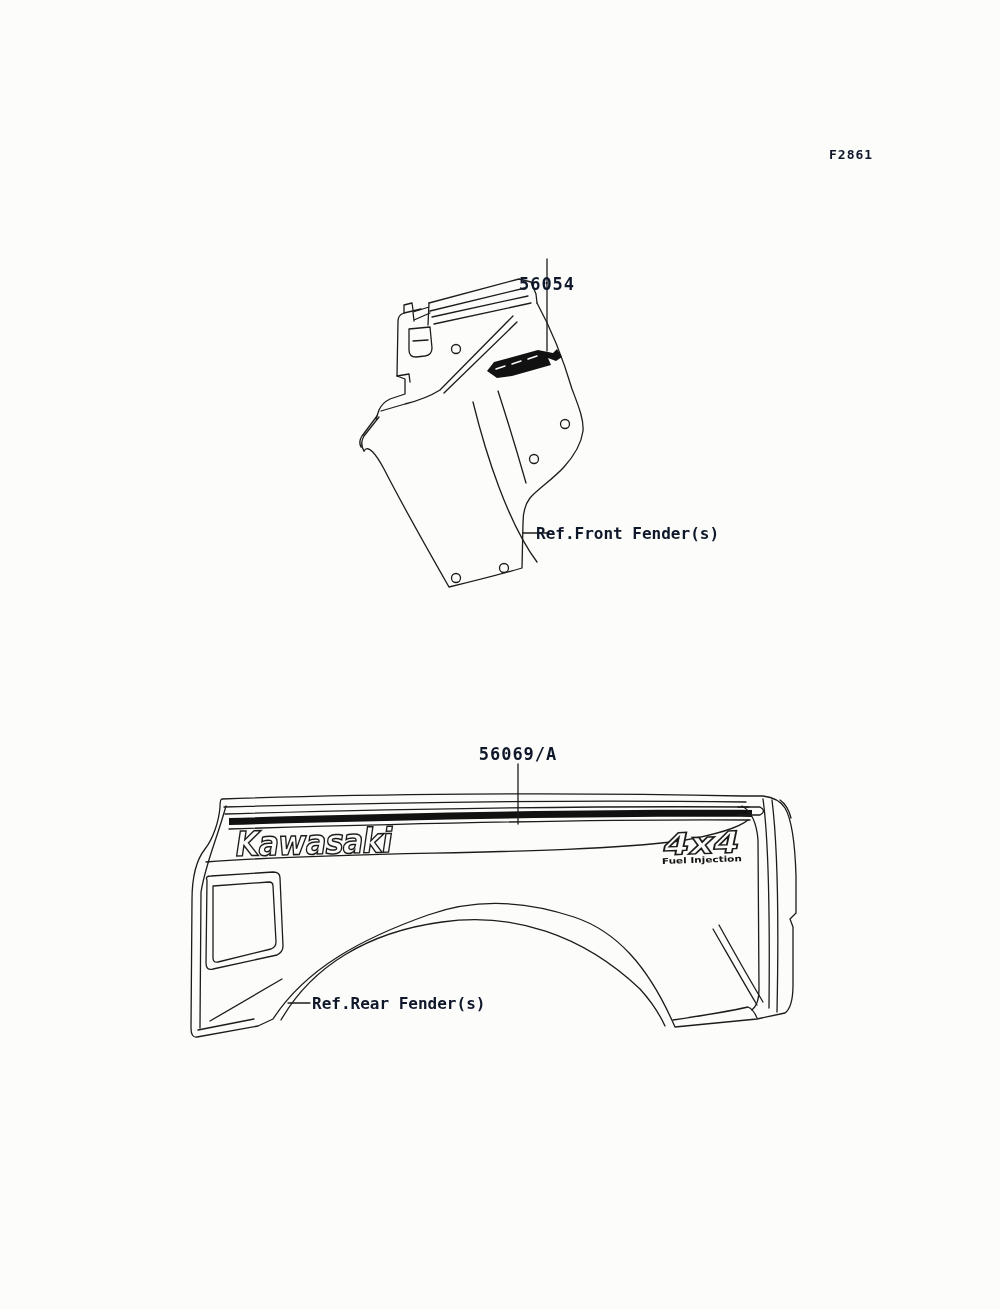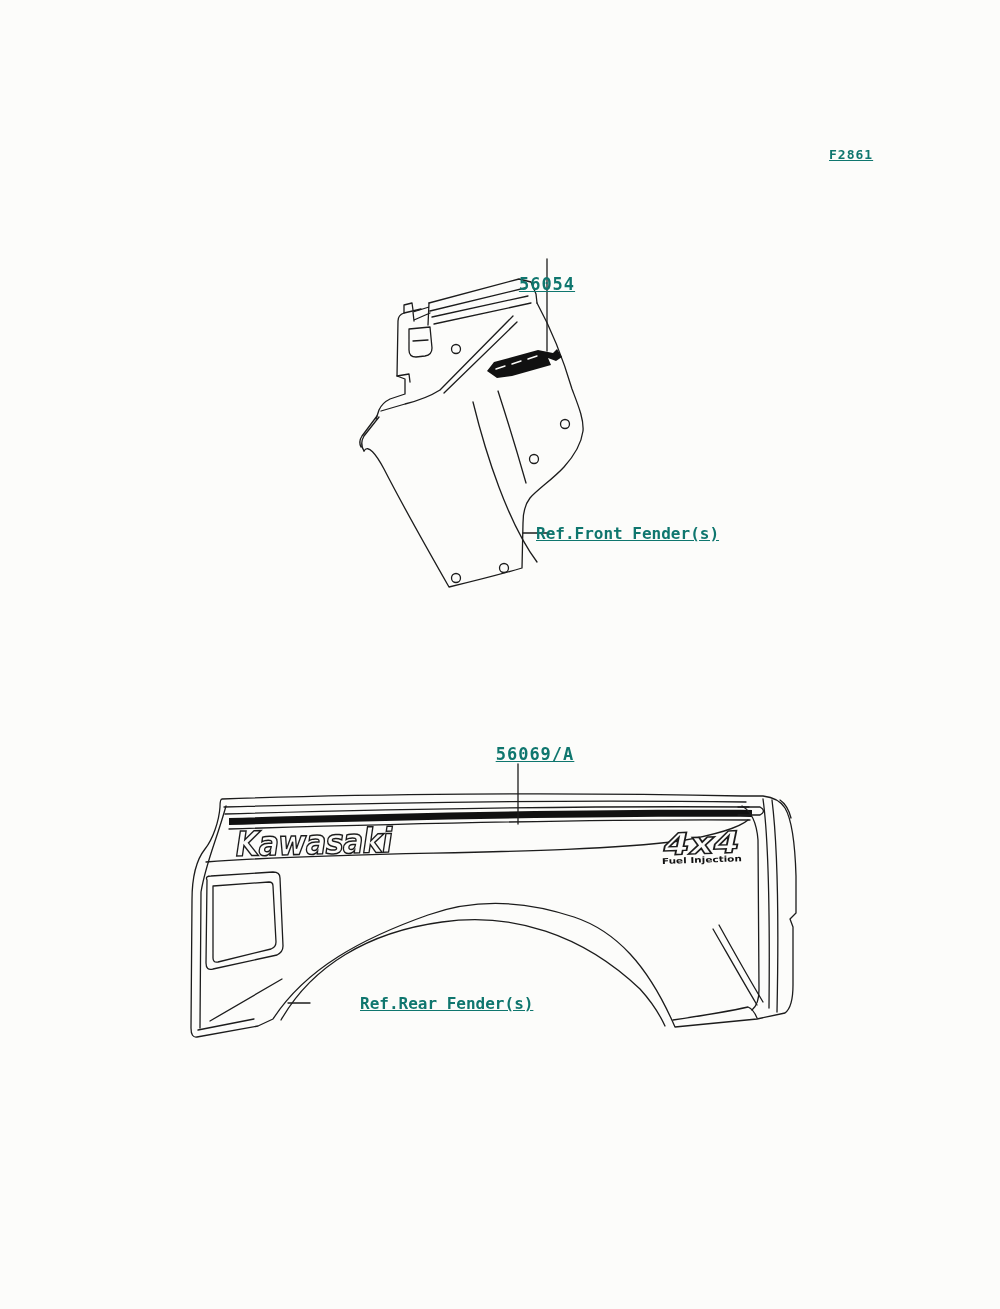--- a/index.html
+++ b/index.html
@@ -24,27 +24,27 @@
     font-weight:bold;font-style:italic;
     fill:#fcfcfa;stroke:#1c1c1c;stroke-width:1.5;
   }
   svg.art text.solid{
     font-family:"DejaVu Sans", sans-serif;
     font-weight:bold;fill:#111;stroke:none;
   }
   .lbl{
     position:absolute;white-space:nowrap;
     font-family:"DejaVu Sans Mono", monospace;
-    font-weight:700;color:#0f766e;text-decoration:underline;
+    font-weight:700;color:#0f172a;
   }
   .fig-code{left:829px;top:147px;font-size:13px;letter-spacing:1px;}
   .front-part{left:547px;top:233px;transform:translateX(-50%);font-size:17px;letter-spacing:1px;margin-top:41px;}
   .front-ref{left:536px;top:524px;font-size:16px;}
-  .rear-part{left:518px;top:744px;transform:translateX(-50%);font-size:17px;letter-spacing:1px;margin-left:17px;}
-  .rear-ref{left:312px;top:994px;font-size:16px;margin-left:48px;}
+  .rear-part{left:518px;top:744px;transform:translateX(-50%);font-size:17px;letter-spacing:1px;}
+  .rear-ref{left:312px;top:994px;font-size:16px;}
 </style>
 </head>
 <body>
 
 <div class="page">
 
   <svg class="art" width="1000" height="1309" viewBox="0 0 1000 1309">
 
     <g>
 

